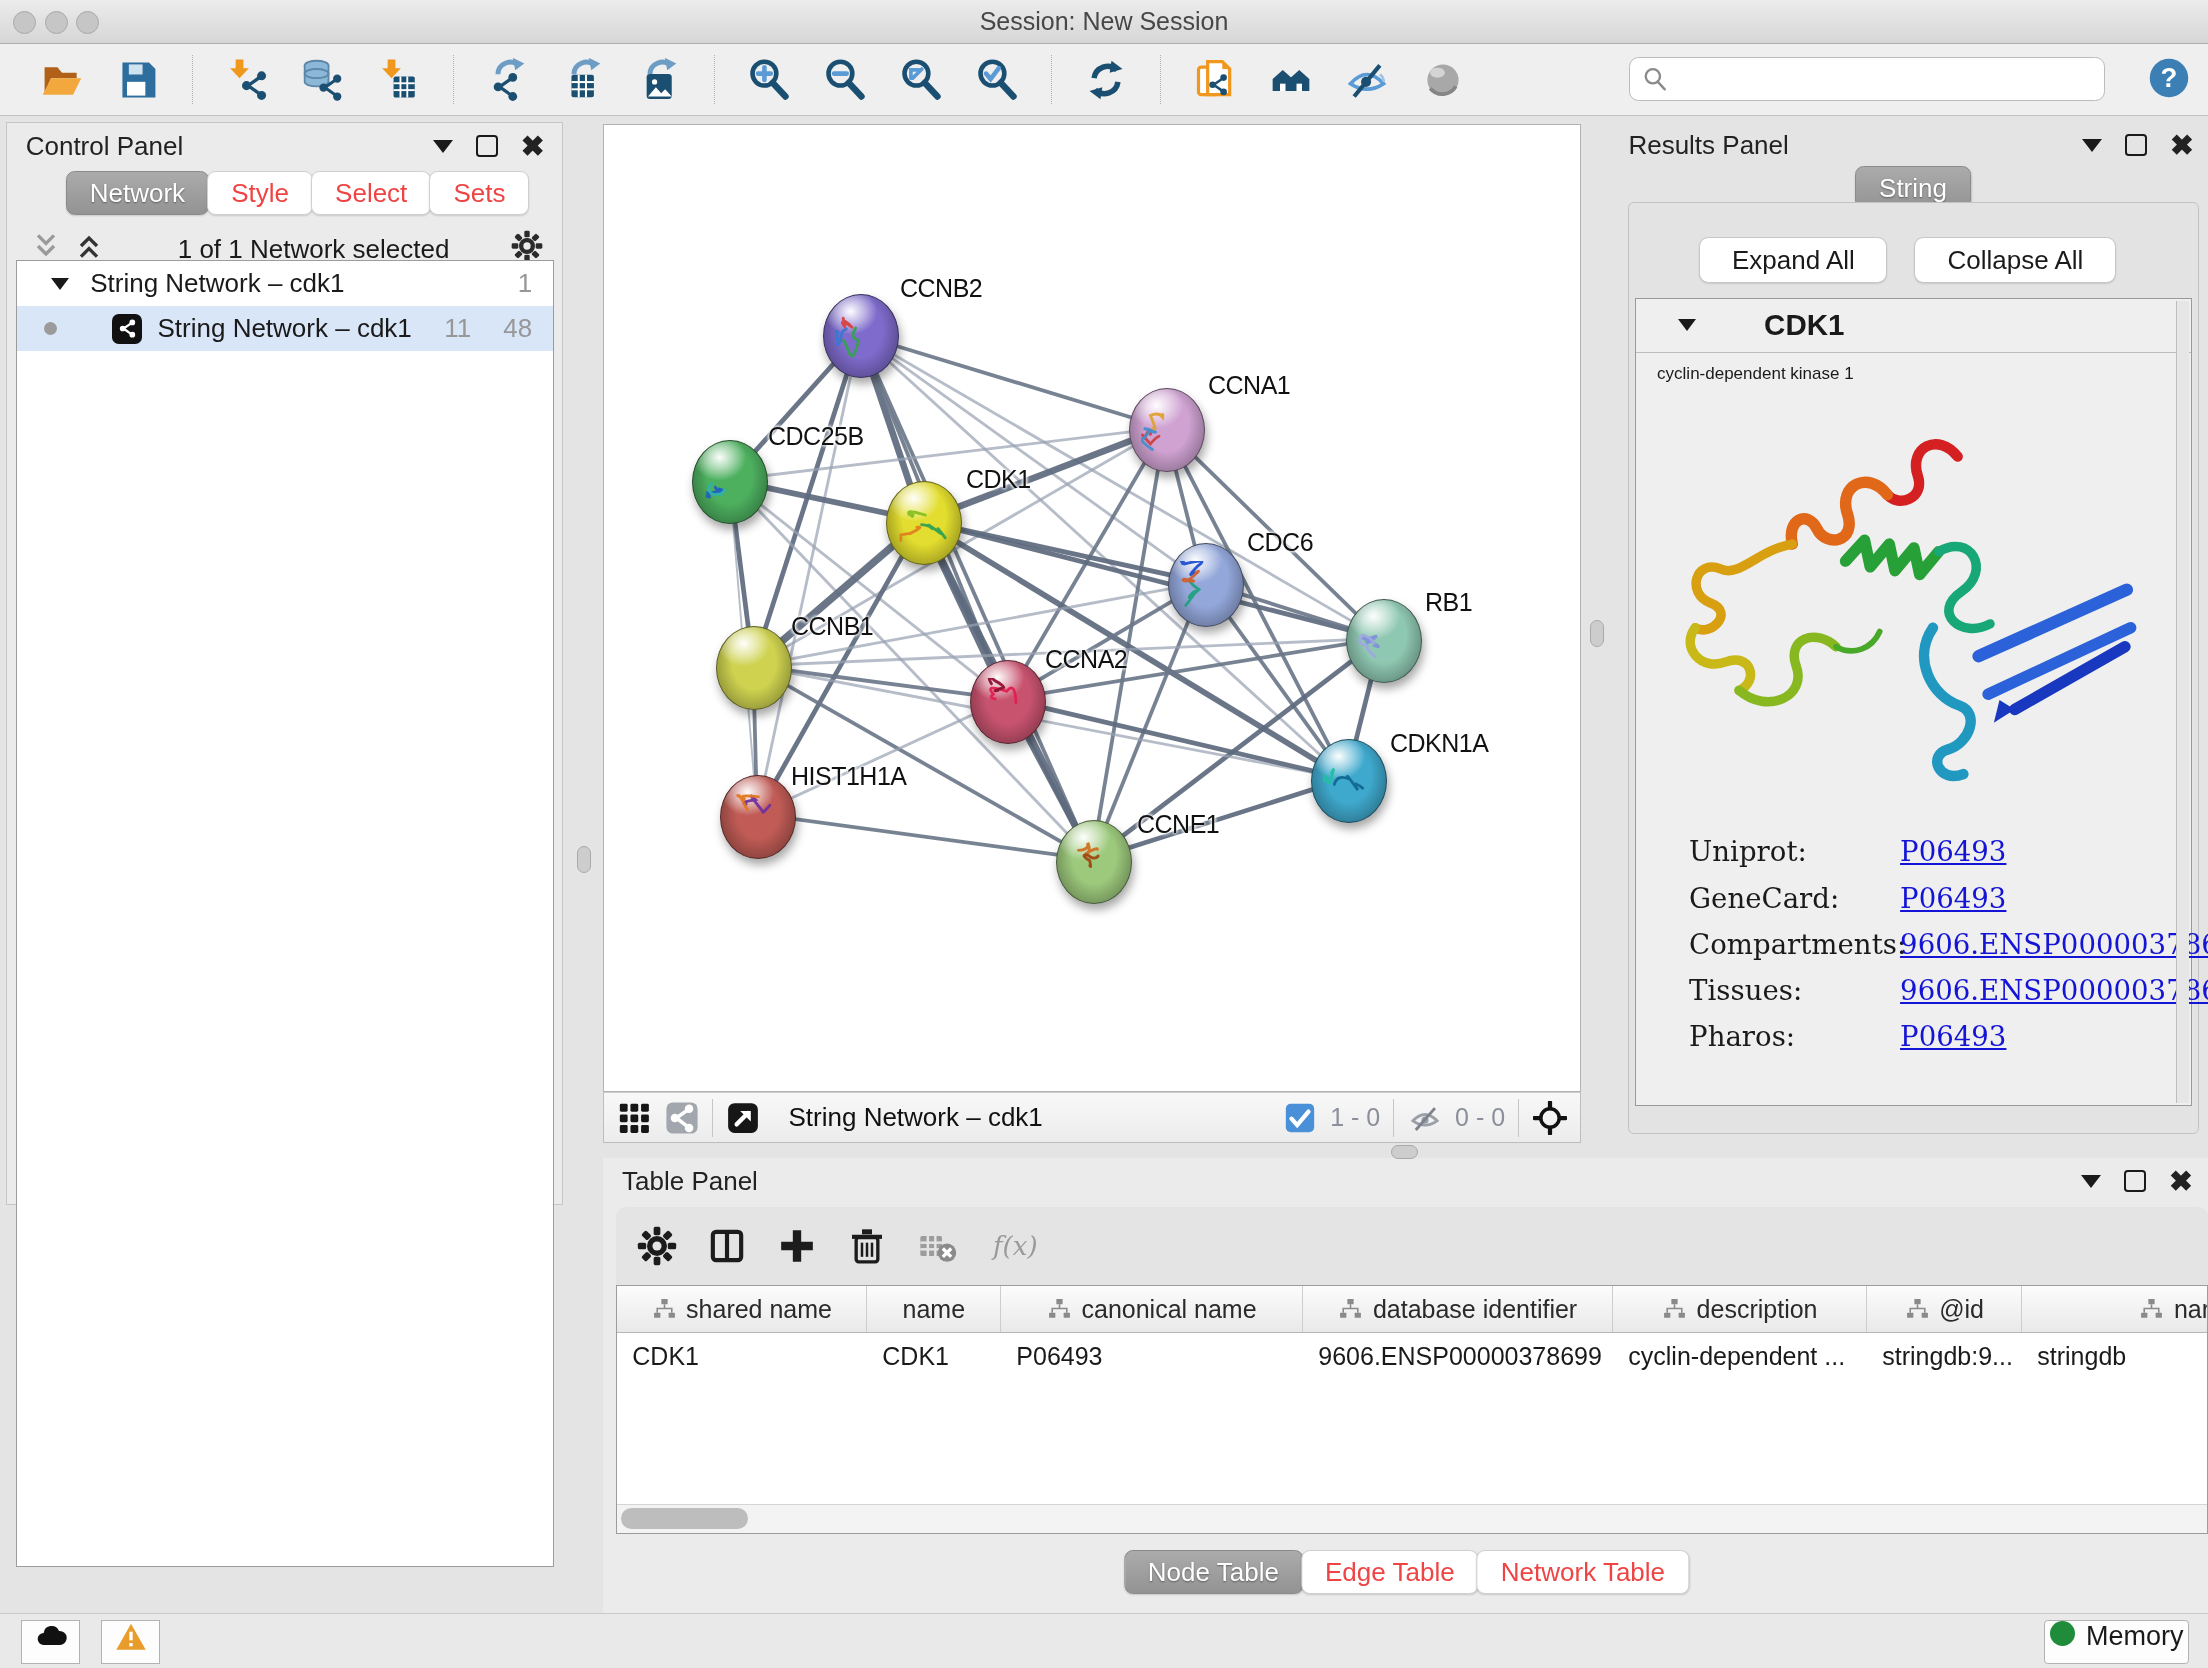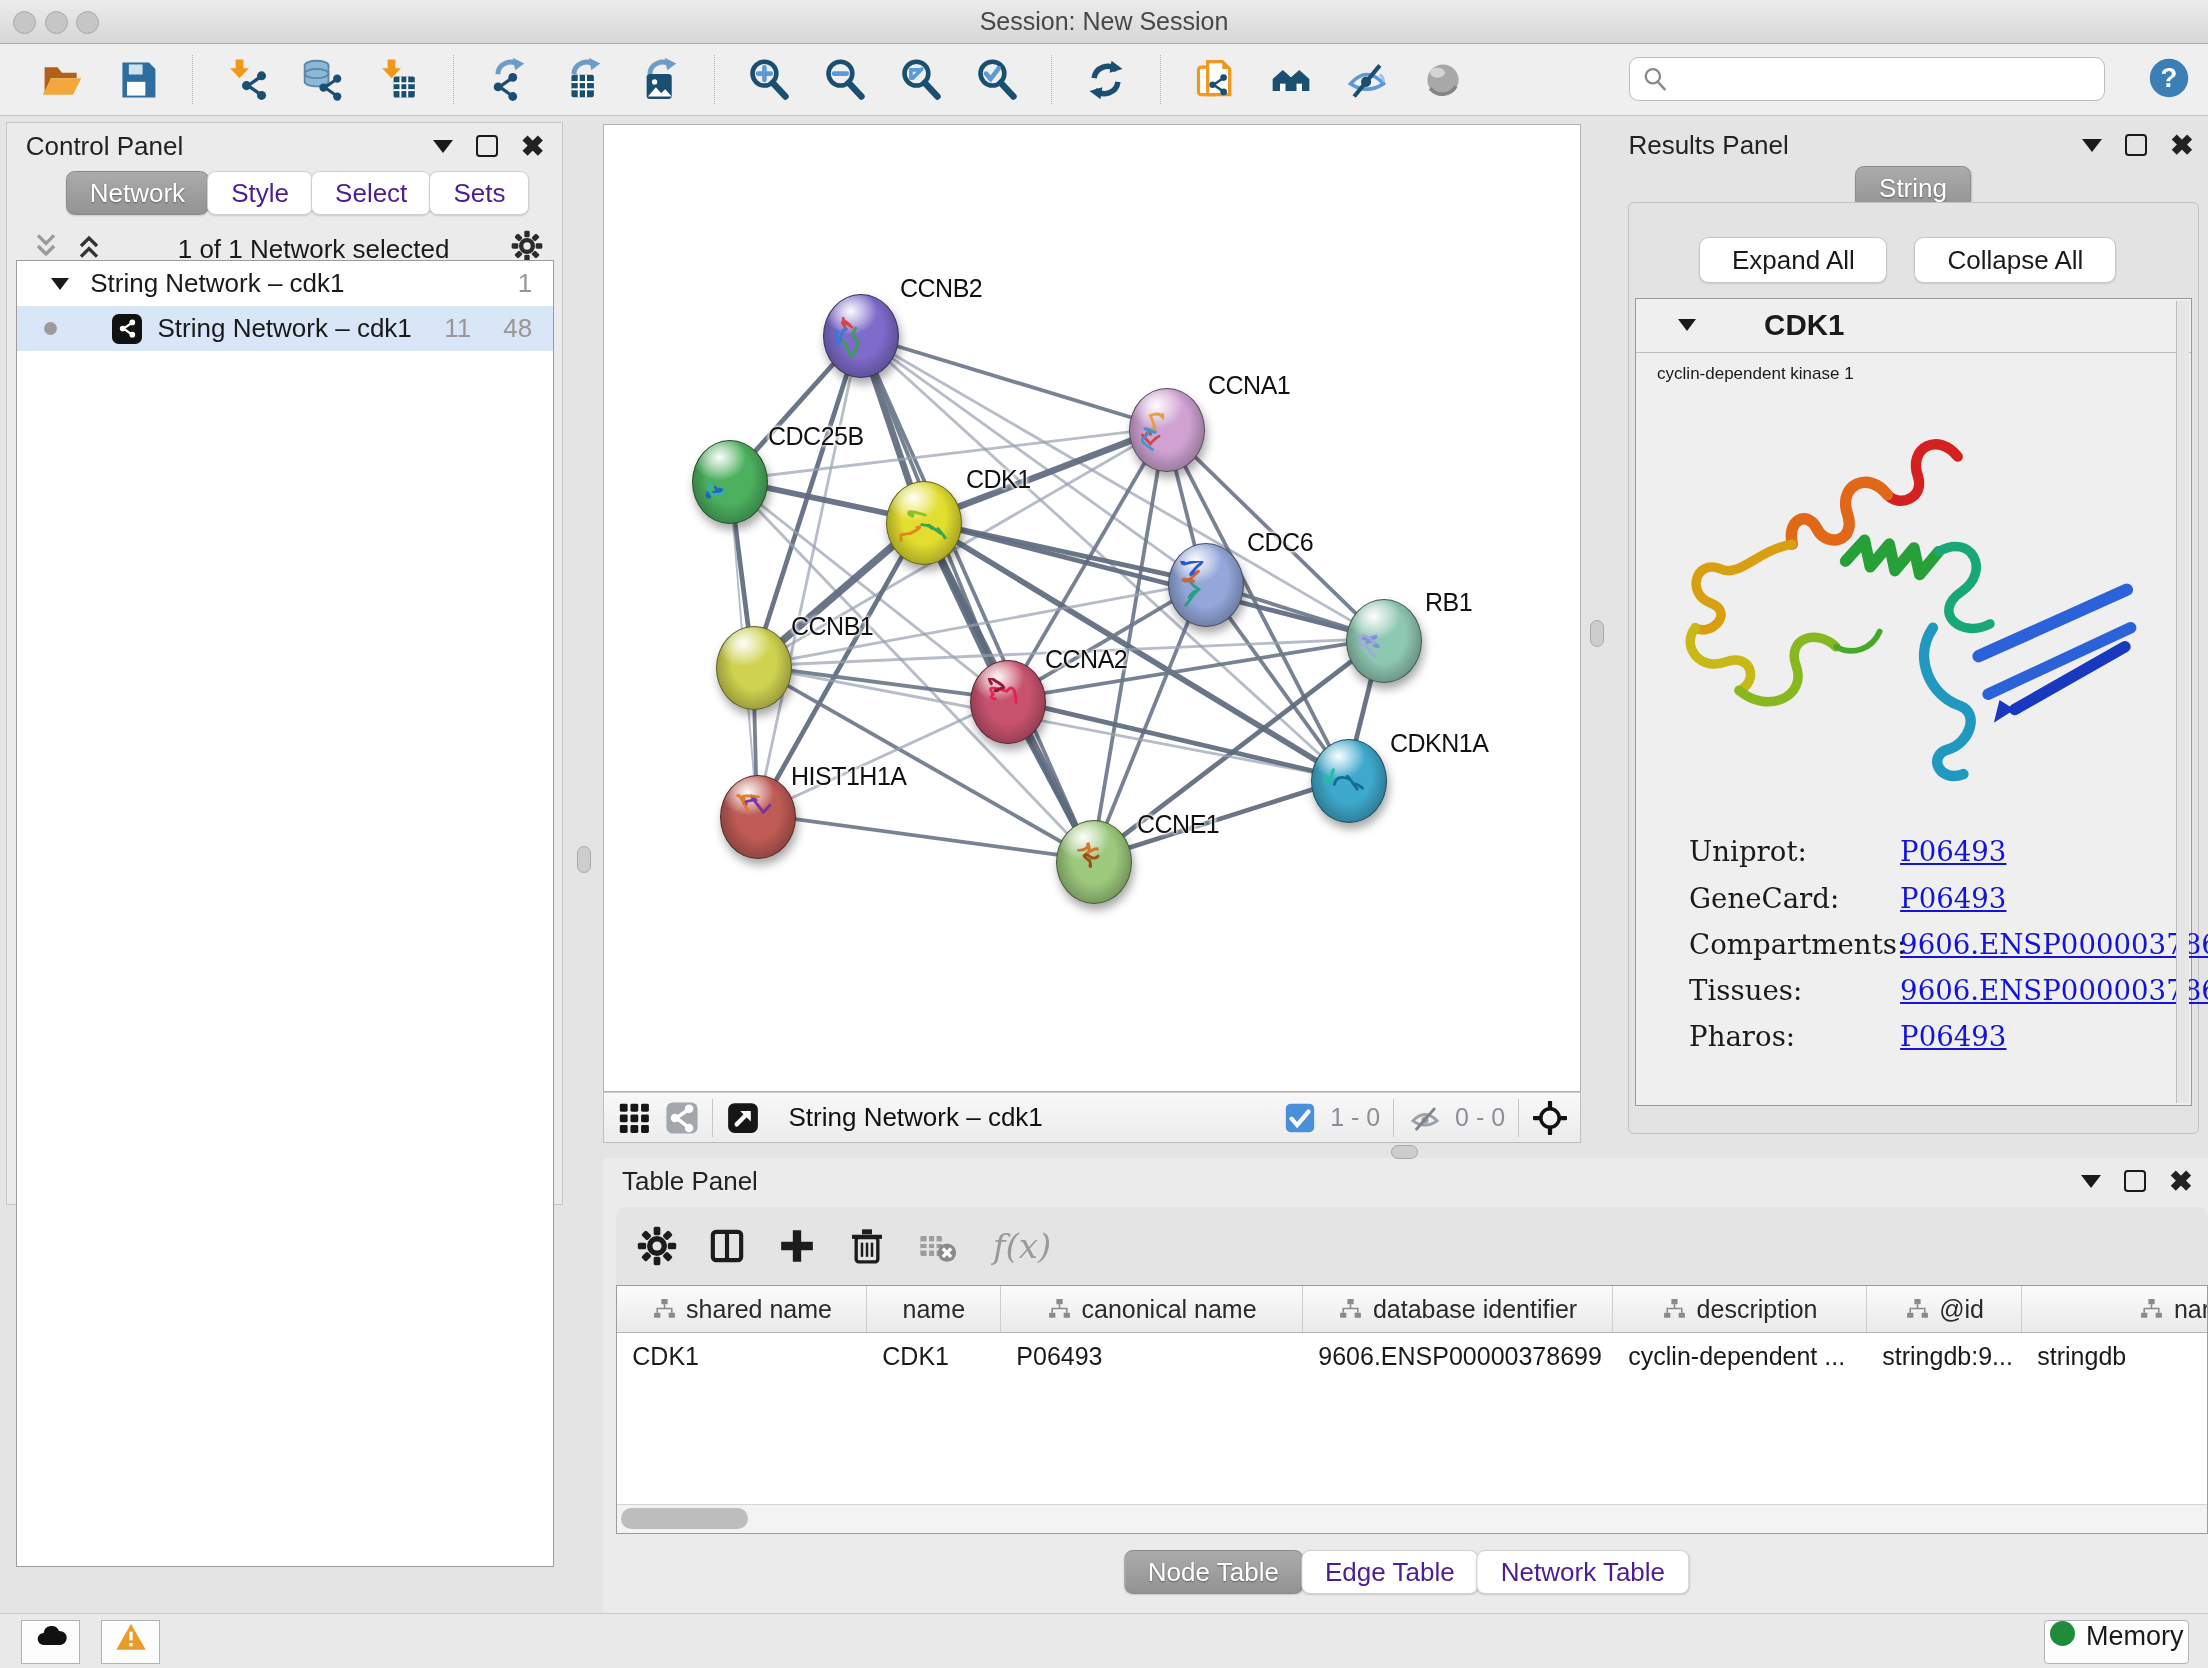--- a/index.html
+++ b/index.html
@@ -26,21 +26,21 @@
   #search-input{border:none;outline:none;font-size:25px;flex:1;background:transparent;margin-left:7.6px;font-family:inherit}
   #help-btn{left:2144px;top:53px;width:49px;height:49px}
 
   
   .panel-header{display:flex;align-items:center;font-size:26px;color:#222}
   .ph-icons{margin-left:auto;display:flex;align-items:center;gap:23px}
   .tri-down{width:0;height:0;border-left:10.5px solid transparent;border-right:10.5px solid transparent;border-top:13.3px solid #1a1a1a}
   .float-sq{width:18px;height:18px;border:2.9px solid #1a1a1a;border-radius:3.8px}
   .close-x{font-size:28.5px;font-weight:bold;line-height:1}
   .tab{height:42px;display:flex;align-items:center;padding:0 23px;font-size:26px;background:#fff;
-       border:1px solid #cfcfcf;border-radius:8.6px;margin-right:-1.9px;box-shadow:0 1px 1.9px rgba(0,0,0,.15);color:#4c1d95}
+       border:1px solid #cfcfcf;border-radius:8.6px;margin-right:-1.9px;box-shadow:0 1px 1.9px rgba(0,0,0,.15);color:#ef4444}
   .tab.sel{background:linear-gradient(#ababab,#939393);color:#fff;text-shadow:0 1px 1.9px rgba(0,0,0,.4);border-color:#8a8a8a}
 
   
   #control-panel{left:5.7px;top:122px;width:557px;height:1083px;background:#ebebeb;border:1px solid #c6c6c6;box-sizing:border-box}
   #cp-header{padding:7.6px 17px 0 19px}
   #cp-tabs{display:flex;margin:9.5px 0 0 59px}
   #cp-sub{display:flex;align-items:center;margin:15px 19px 17px 23px;font-size:26px}
   #cp-sub svg{width:32px;height:32px}
   #cp-sub .chev{margin-right:11.4px}
   #cp-selection{flex:1;text-align:center}
@@ -93,21 +93,21 @@
   .cl-label{width:211px;flex:0 0 auto}
   .cl-value{color:#1414d6;text-decoration:underline}
   #rp-scroll{position:absolute;right:1.9px;top:1.9px;bottom:1.9px;width:12.4px;background:#e6e6e6;border-left:1px solid #bdbdbd}
 
   
   #table-panel{left:603px;top:1158px;width:1605px;height:455px;background:#ebebeb}
   #tp-header{padding:7.6px 15px 0 19px}
   #tp-toolbar{position:absolute;left:13.3px;top:49px;right:0;height:78px;background:#e4e4e4;border-radius:9.5px 9.5px 0 0;
               display:flex;align-items:center;gap:30px;padding-left:21px}
   #tp-toolbar svg{width:40px;height:40px}
-  #fx-label{font-family:"DejaVu Serif",serif;font-style:italic;font-size:34px;color:#9a9a9a;margin-left:5.7px}
+  #fx-label{font-family:"DejaVu Serif",serif;font-style:italic;font-size:26px;color:#9a9a9a;margin-left:5.7px}
   #data-table{position:absolute;left:13.3px;top:127px;right:0;height:249px;background:#fff;border:1.9px solid #9c9c9c;
               box-sizing:border-box;overflow:hidden}
   #thead{display:flex;height:46px;background:linear-gradient(#fcfcfc,#e9e9e9);border-bottom:1.9px solid #b5b5b5}
   .th{display:flex;align-items:center;justify-content:center;gap:9.5px;font-size:25px;color:#2a2a2a;
       border-right:1px solid #cdcdcd;box-sizing:border-box;flex:0 0 auto;overflow:hidden}
   .th svg{width:25px;height:25px;flex:0 0 auto}
   #tbody-row{display:flex;height:46px;align-items:center}
   .td{font-size:25px;padding-left:15px;box-sizing:border-box;flex:0 0 auto;white-space:nowrap;overflow:hidden}
   #tbl-hscroll{position:absolute;left:0;right:0;bottom:0;height:28.5px;background:#f3f3f3;border-top:1px solid #d5d5d5}
   #tbl-thumb{position:absolute;left:3.8px;top:3.8px;width:127px;height:21px;background:#bdbdbd;border-radius:10.5px}

